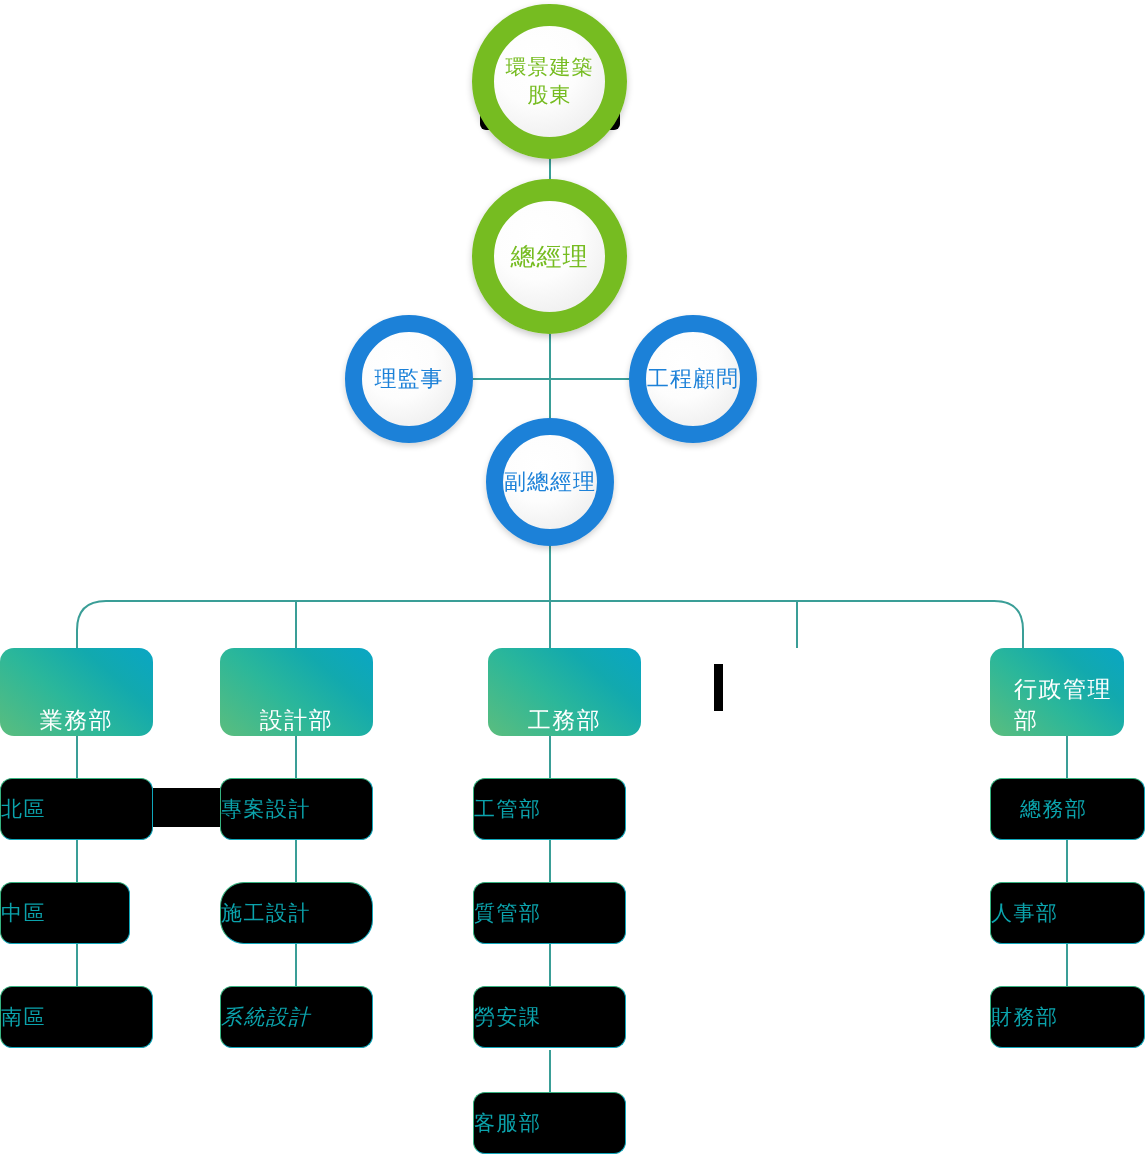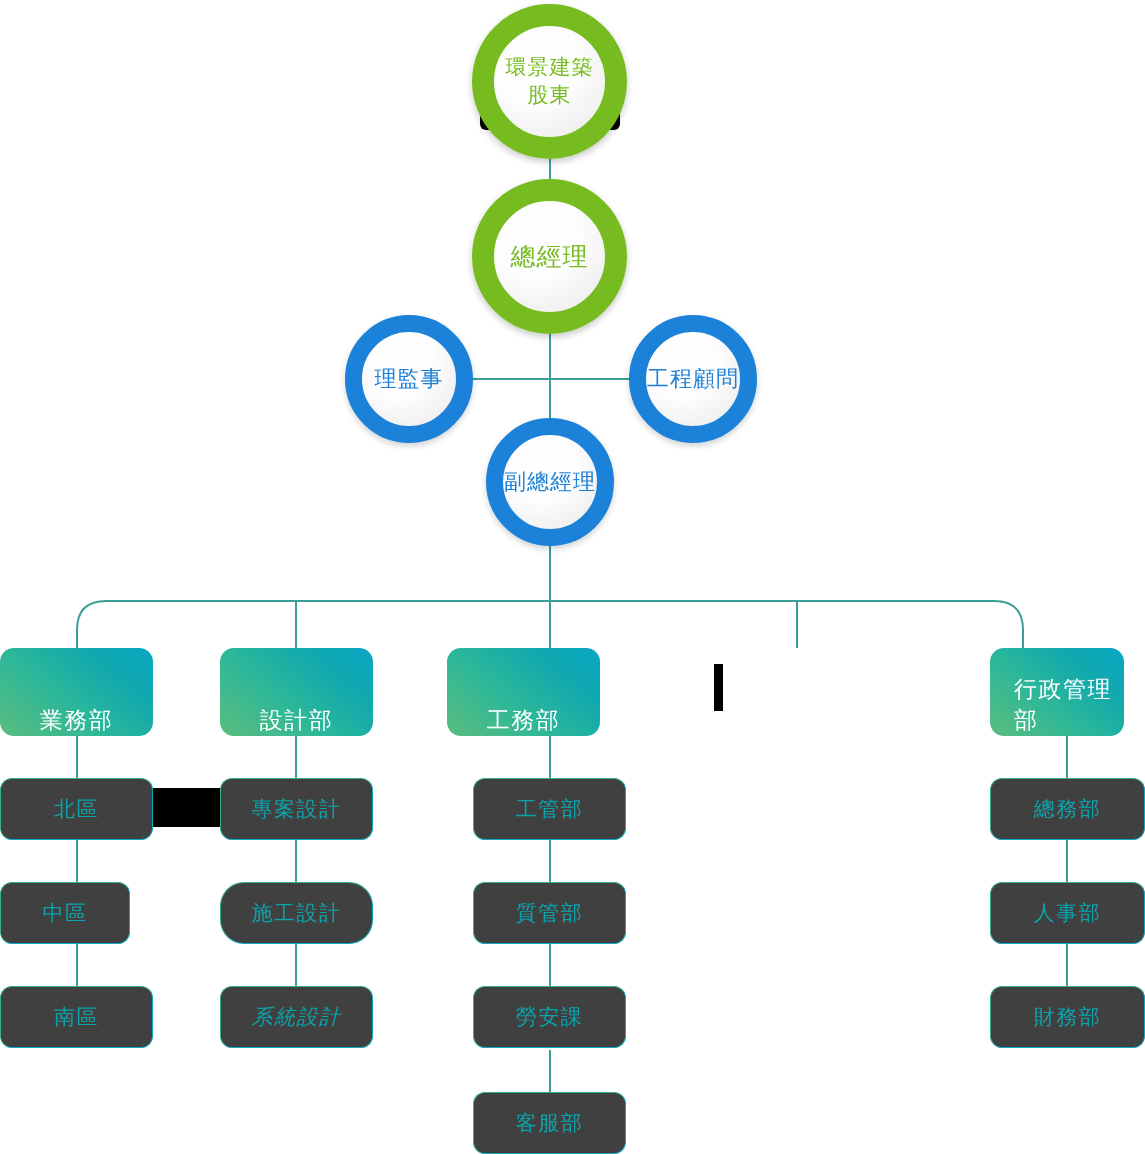--- a/index.html
+++ b/index.html
@@ -99,25 +99,24 @@
     box-sizing: border-box;
   }
 
   
   .sub-box {
     position: absolute;
     height: 62px;
     border-radius: 12px;
     display: flex;
     align-items: center;
-    justify-content: center;
     font-size: 21px;
     letter-spacing: 1.5px;
     color: #0ba3ac;
-    background: #404040;
+    background: #000000;
     border: 1.4px solid #35b27f;
     border-right-color: #0fa7bb;
     border-bottom-color: #0fa7bb;
     box-sizing: border-box;
   }
 
   
   .artifact {
     position: absolute;
     background: #000000;
@@ -189,21 +188,21 @@
   <div class="circle-node circle-blue" id="node-deputy-gm">
     <span class="c-label">副總經理</span>
   </div>
 
   <div class="dept-box" style="left:0px; top:648px; width:153px;">
     <span>業務部</span>
   </div>
   <div class="dept-box" style="left:220px; top:648px; width:153px;">
     <span>設計部</span>
   </div>
-  <div class="dept-box" style="left:447px; top:648px; width:153px;">
+  <div class="dept-box" style="left:488px; top:648px; width:153px;">
     <span>工務部</span>
   </div>
   <div class="dept-box" style="left:990px; top:648px; width:134px;padding-left:24px;">
     <span>行政管理部</span>
   </div>
 
   <div class="sub-box" style="left:0px; top:778px; width:153px;">
     <span>北區</span>
   </div>
   <div class="sub-box" style="left:0px; top:882px; width:130px;">
@@ -229,21 +228,21 @@
   <div class="sub-box" style="left:473px; top:882px; width:153px;">
     <span>質管部</span>
   </div>
   <div class="sub-box" style="left:473px; top:986px; width:153px;">
     <span>勞安課</span>
   </div>
   <div class="sub-box" style="left:473px; top:1092px; width:153px;">
     <span>客服部</span>
   </div>
 
-  <div class="sub-box" style="left:990px; top:778px; width:155px;">
+  <div class="sub-box" style="left:990px; top:778px; width:155px;padding-left:29px;">
     <span>總務部</span>
   </div>
   <div class="sub-box" style="left:990px; top:882px; width:155px;">
     <span>人事部</span>
   </div>
   <div class="sub-box" style="left:990px; top:986px; width:155px;">
     <span>財務部</span>
   </div>
 
 </div>

